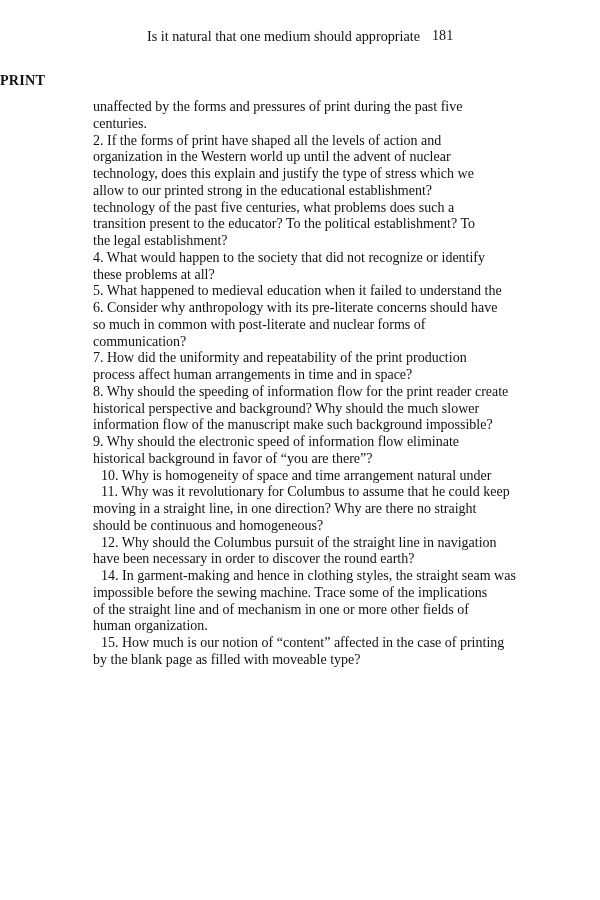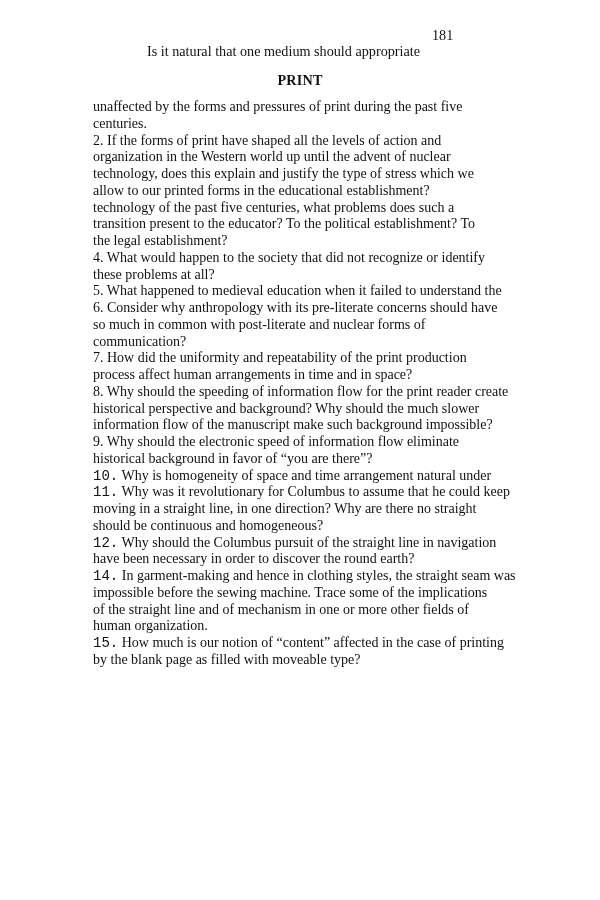--- a/index.html
+++ b/index.html
@@ -19,34 +19,33 @@
       position: absolute;
       top: 26px;
       left: 0;
       width: 600px;
       font-size: 14.2px;
       line-height: 18px;
     }
     .running-head .title {
       position: absolute;
       left: 147px;
-      top: 16px;
+      top: 1px;
       white-space: nowrap;
     }
     .running-head .page-num {
       position: absolute;
       left: 432px;
       top: 0;
     }
     .section-title {
       position: absolute;
       top: 71px;
       left: 0;
       width: 600px;
-      text-align: center;
       font-weight: bold;
       font-size: 14.2px;
       line-height: 18px;
       letter-spacing: 0.2px;
     }
     .questions {
       position: absolute;
       top: 99px;
       left: 93px;
       width: 420px;
@@ -59,22 +58,21 @@
     .questions li {
       margin: 0;
       padding-left: 15px;
       text-indent: -15px;
       white-space: normal;
     }
     .questions li .num {
       display: inline;
     }
     .questions li.two-digit .num {
-      margin-left: 0;
-      font-family: Liberation Mono, monospace;
+      margin-left: 8px;
     }
     .line {
       display: block;
       white-space: nowrap;
     }
   </style>
 </head>
 <body>
 
 <div class="running-head">
@@ -86,21 +84,21 @@
 
 <ol class="questions" id="questions">
     <li>
       <span class="line">unaffected by the forms and pressures of print during the past five</span>
       <span class="line">centuries.</span>
     </li>
     <li>
       <span class="line"><span class="num">2.</span> <span>If the forms of print have shaped all the levels of action and</span></span>
       <span class="line">organization in the Western world up until the advent of nuclear</span>
       <span class="line">technology, does this explain and justify the type of stress which we</span>
-      <span class="line">allow to our printed forms in the educational establishment?</span>
+      <span class="line">allow to our printed strong in the educational establishment?</span>
     </li>
     <li>
       <span class="line">technology of the past five centuries, what problems does such a</span>
       <span class="line">transition present to the educator? To the political establishment? To</span>
       <span class="line">the legal establishment?</span>
     </li>
     <li>
       <span class="line"><span class="num">4.</span> <span>What would happen to the society that did not recognize or identify</span></span>
       <span class="line">these problems at all?</span>
     </li>

